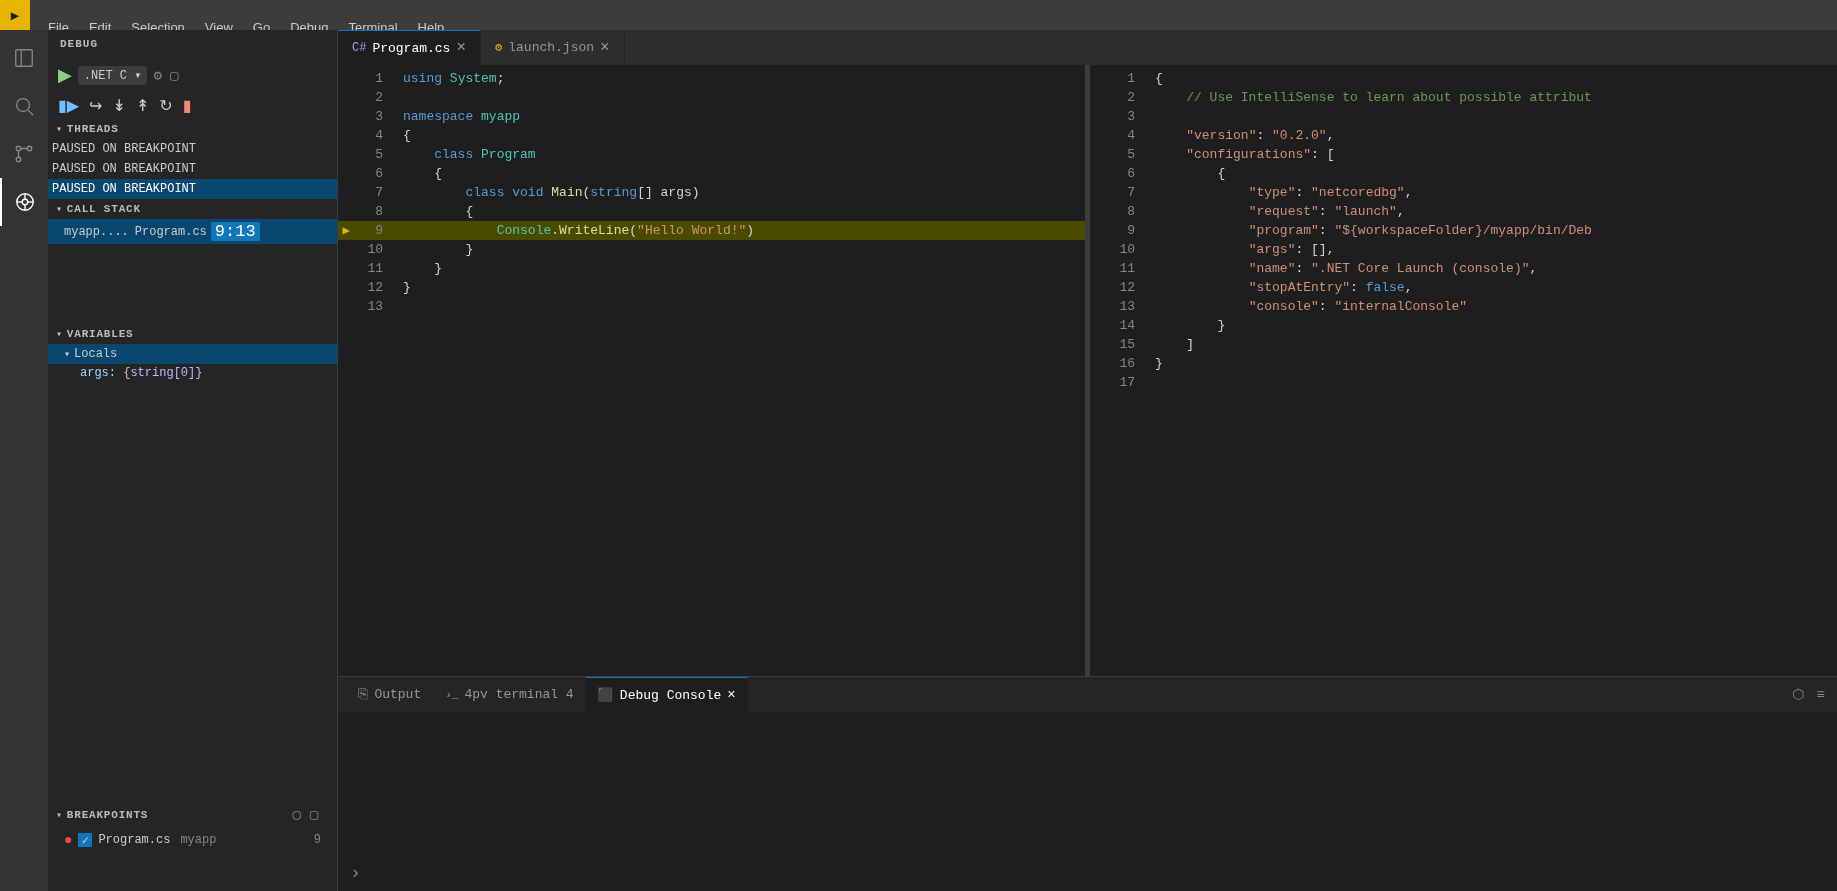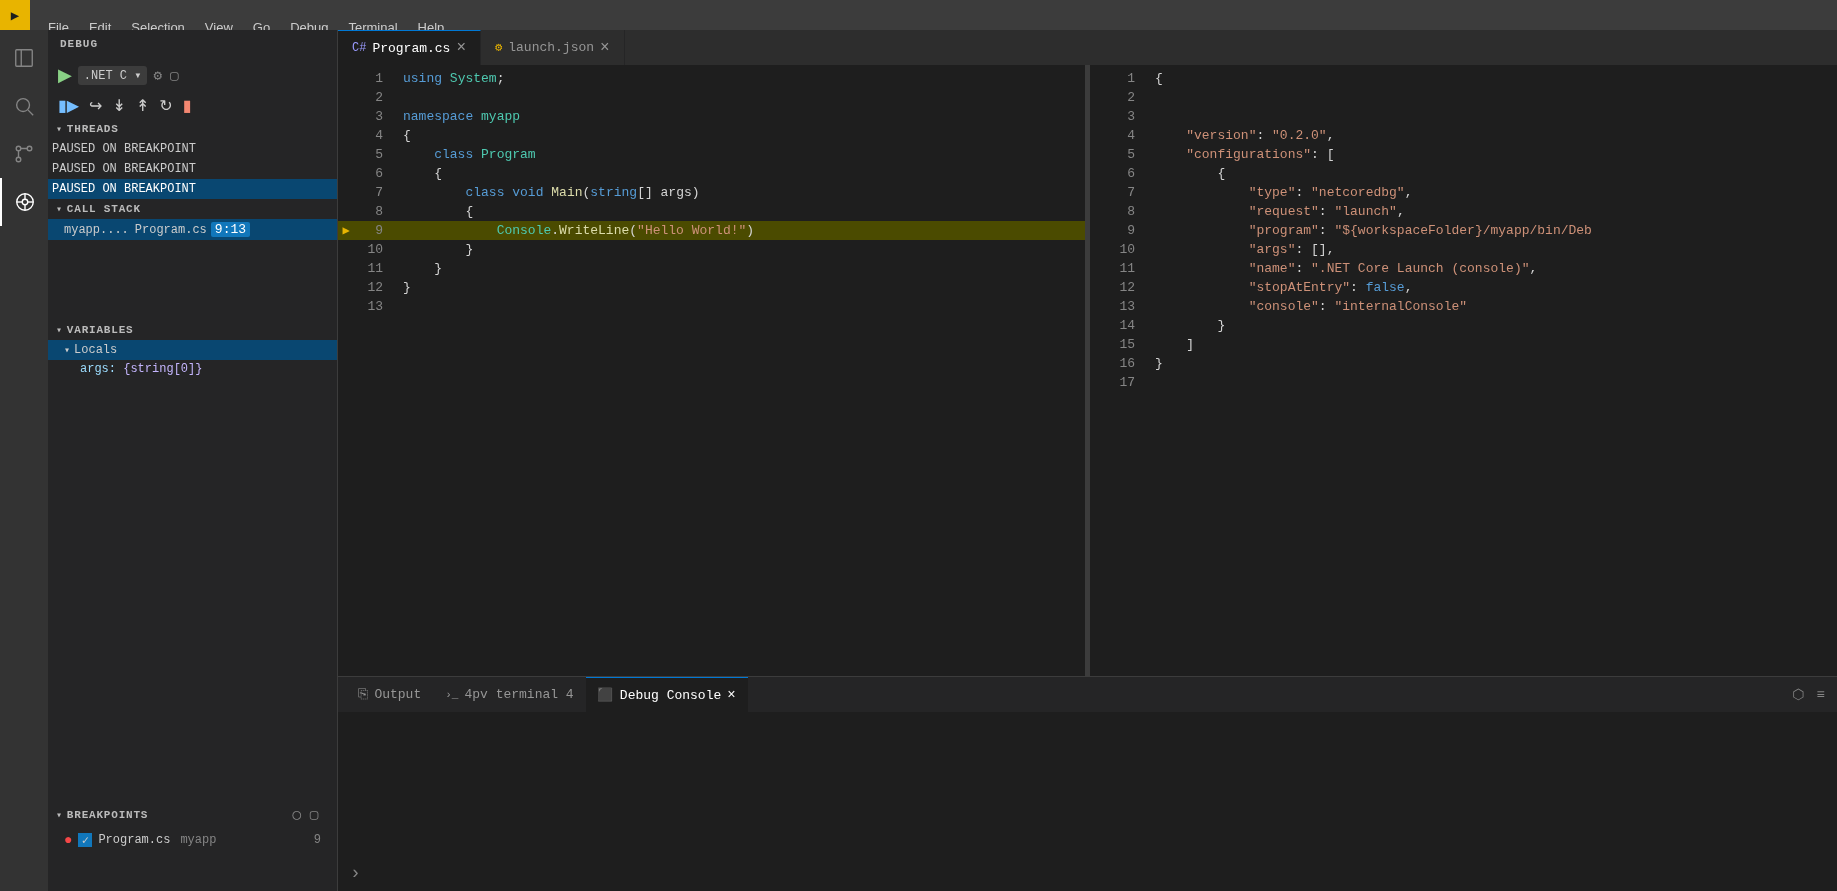--- a/index.html
+++ b/index.html
@@ -201,21 +201,21 @@
       background: #094771;
     }
     .call-stack-name { color: #cccccc; margin-right: 6px; }
     .call-stack-file { color: #cccccc; }
     .call-stack-line {
       background: #1177bb;
       color: #ffffff;
       padding: 0 4px;
       border-radius: 2px;
       margin-left: 4px;
-      font-size: 13px;
+      font-size: 17px;
     }
     .variable-group {
       padding: 3px 16px;
       font-size: 12px;
       cursor: pointer;
       display: flex;
       align-items: center;
       background: #094771;
     }
     .variable-group .arrow { margin-right: 4px; font-size: 10px; color: #cccccc; }
@@ -688,20 +688,21 @@
         <div class="code-content">
 
           <div class="code-line">
             <div class="bp-indicator"></div>
             <div class="line-number">1</div>
             <div class="line-content"><span class="plain">{</span></div>
           </div>
           <div class="code-line">
             <div class="bp-indicator"></div>
             <div class="line-number">2</div>
+            <div class="line-content"><span class="comment">    // Use IntelliSense to learn about possible attribut</span></div>
           </div>
           <div class="code-line">
             <div class="bp-indicator"></div>
             <div class="line-number">3</div>
           </div>
           <div class="code-line">
             <div class="bp-indicator"></div>
             <div class="line-number">4</div>
             <div class="line-content"><span class="plain">    </span><span class="str">"version"</span><span class="plain">: </span><span class="str">"0.2.0"</span><span class="plain">,</span></div>
           </div>

